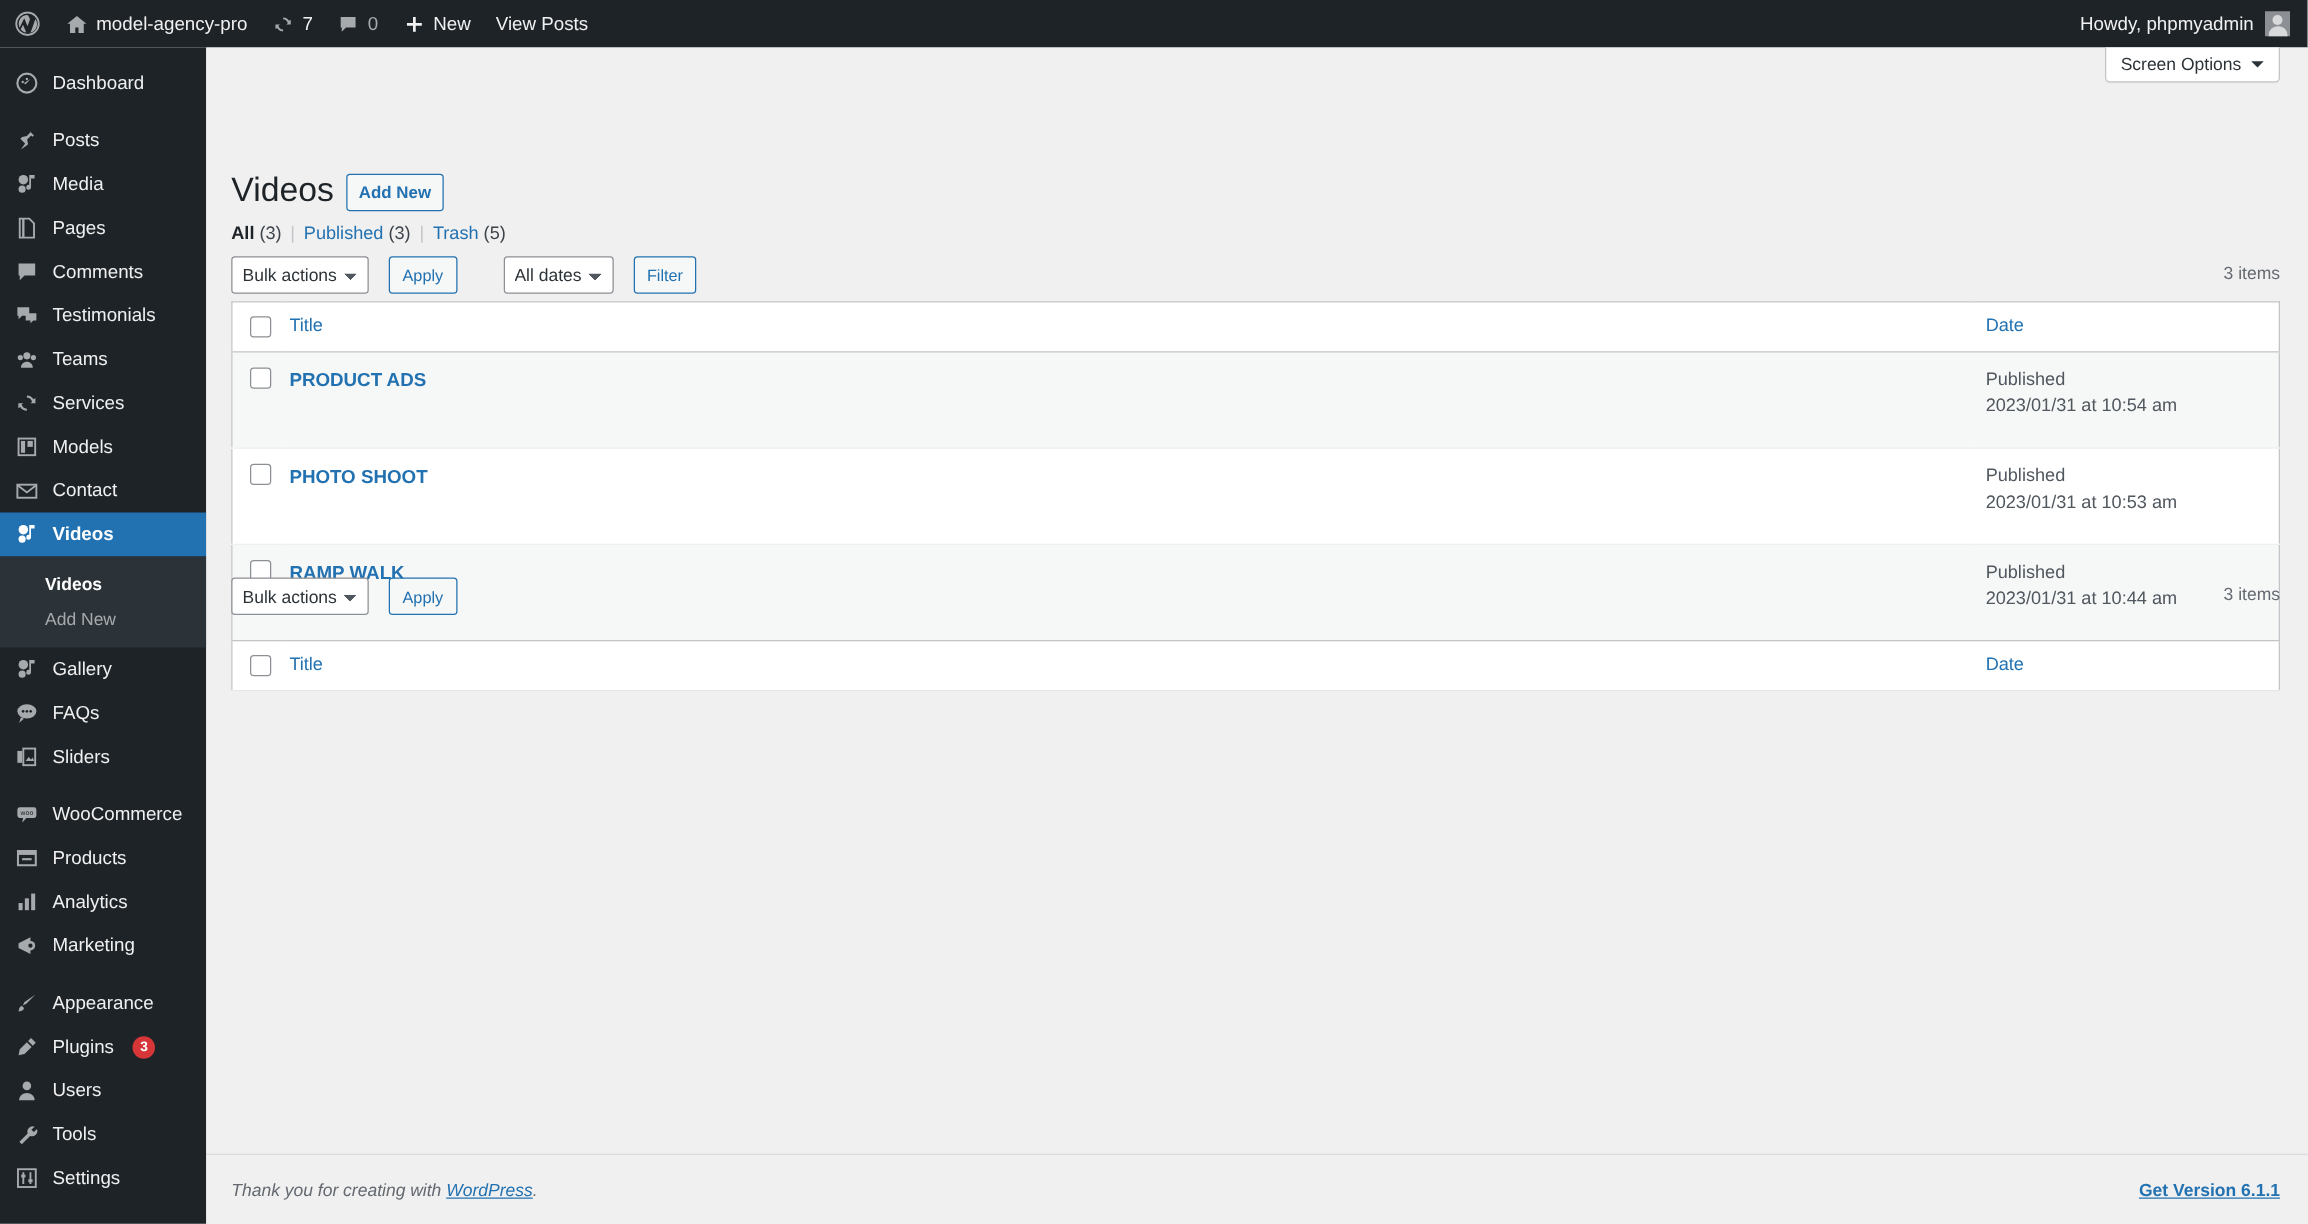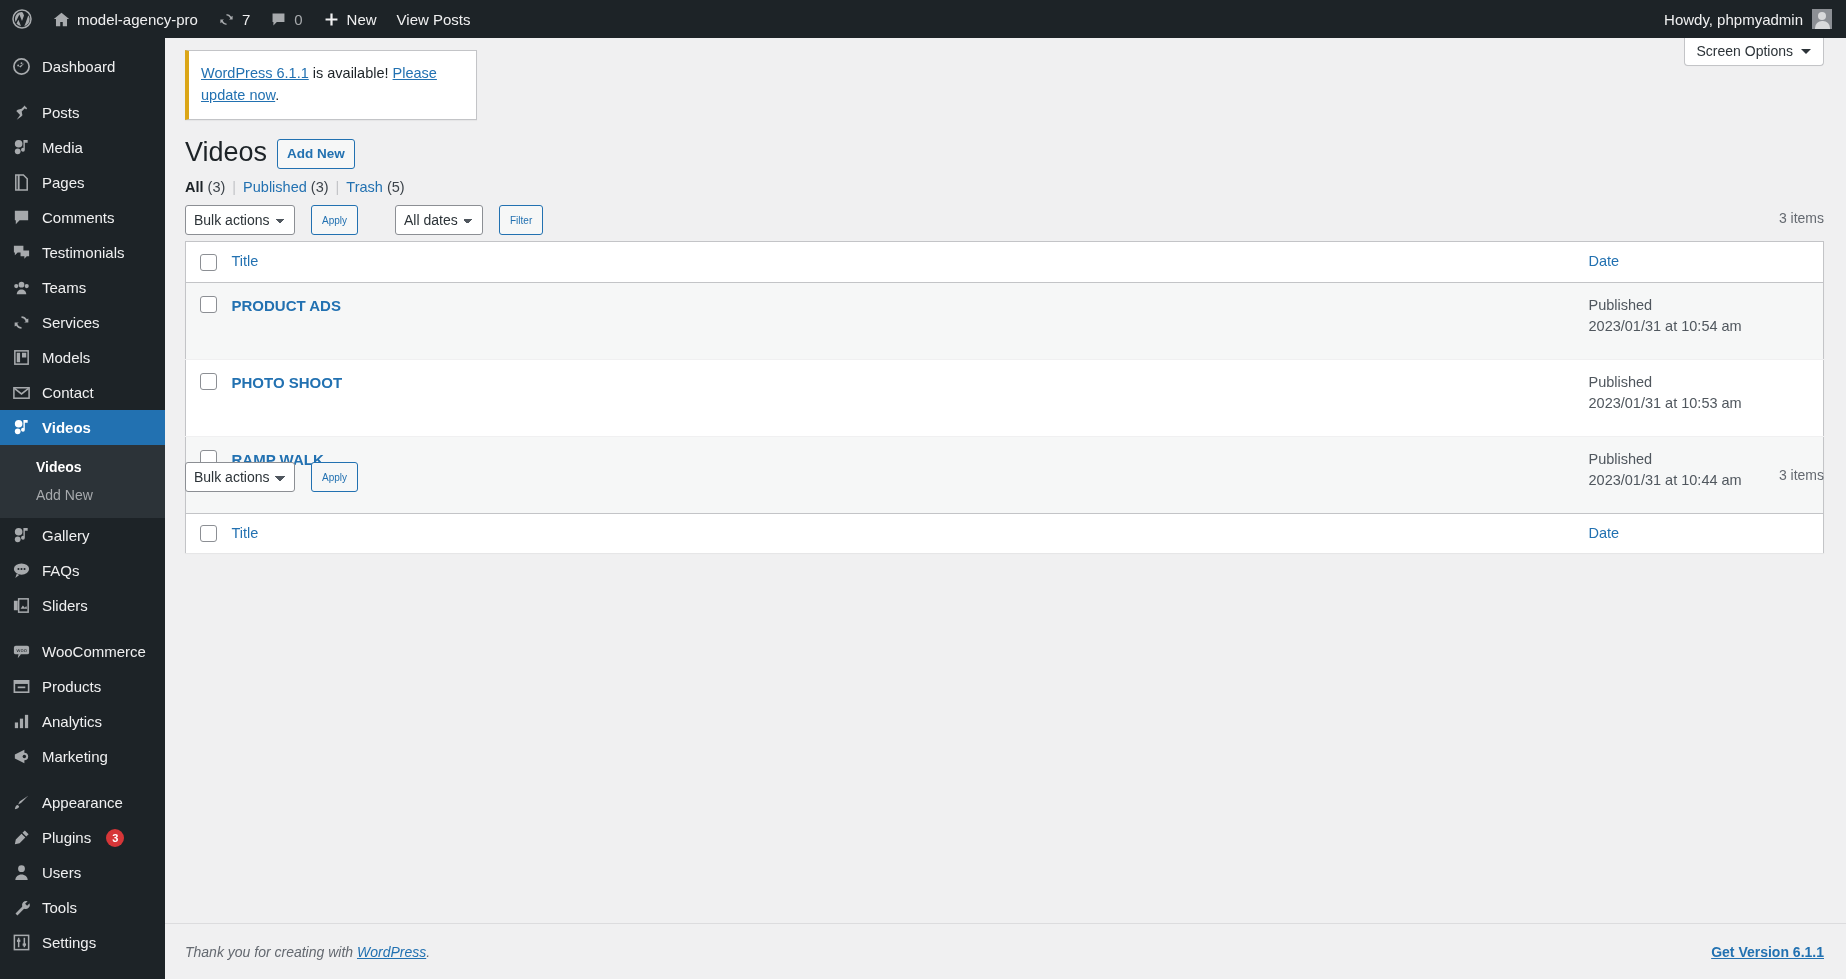--- a/index.html
+++ b/index.html
@@ -137,21 +137,21 @@
     appearance: none;
     background-image:
       linear-gradient(45deg, transparent 50%, #50575e 50%),
       linear-gradient(135deg, #50575e 50%, transparent 50%);
     background-position: calc(100% - 14px) 13px, calc(100% - 9px) 13px;
     background-size: 5px 5px, 5px 5px;
     background-repeat: no-repeat;
     font-family: "Liberation Sans", sans-serif;
   }
   .wp-button-secondary {
-    height: 30px; padding: 0 10px; font-size: 10px; color: #2271b1;
+    height: 30px; padding: 0 10px; font-size: 13px; color: #2271b1;
     background: #f6f7f7; border: 1px solid #2271b1; border-radius: 3px;
     white-space: nowrap; font-family: "Liberation Sans", sans-serif;
   }
   .displaying-num {
     position: absolute; right: 0; top: 5px;
     font-size: 14px; color: #646970;
   }
 
   
   #videos-table {
@@ -500,23 +500,20 @@
 
 <div id="content">
 
   <div id="screen-meta">
     <div id="screen-options-btn">
       <span>Screen Options</span>
       <span class="caret-down"></span>
     </div>
   </div>
 
-  <div id="notice">
-    <a>WordPress 6.1.1</a><span> is available! </span><a>Please update now</a><span>.</span>
-  </div>
 
   <div id="page-title-wrap">
     <h1 id="page-title">Videos</h1>
     <a id="add-new-btn">Add New</a>
   </div>
 
   <div id="subsubsub">
     <a class="cur">All</a>
     <span>&nbsp;</span>
       <span class="cnt">(3)</span>

